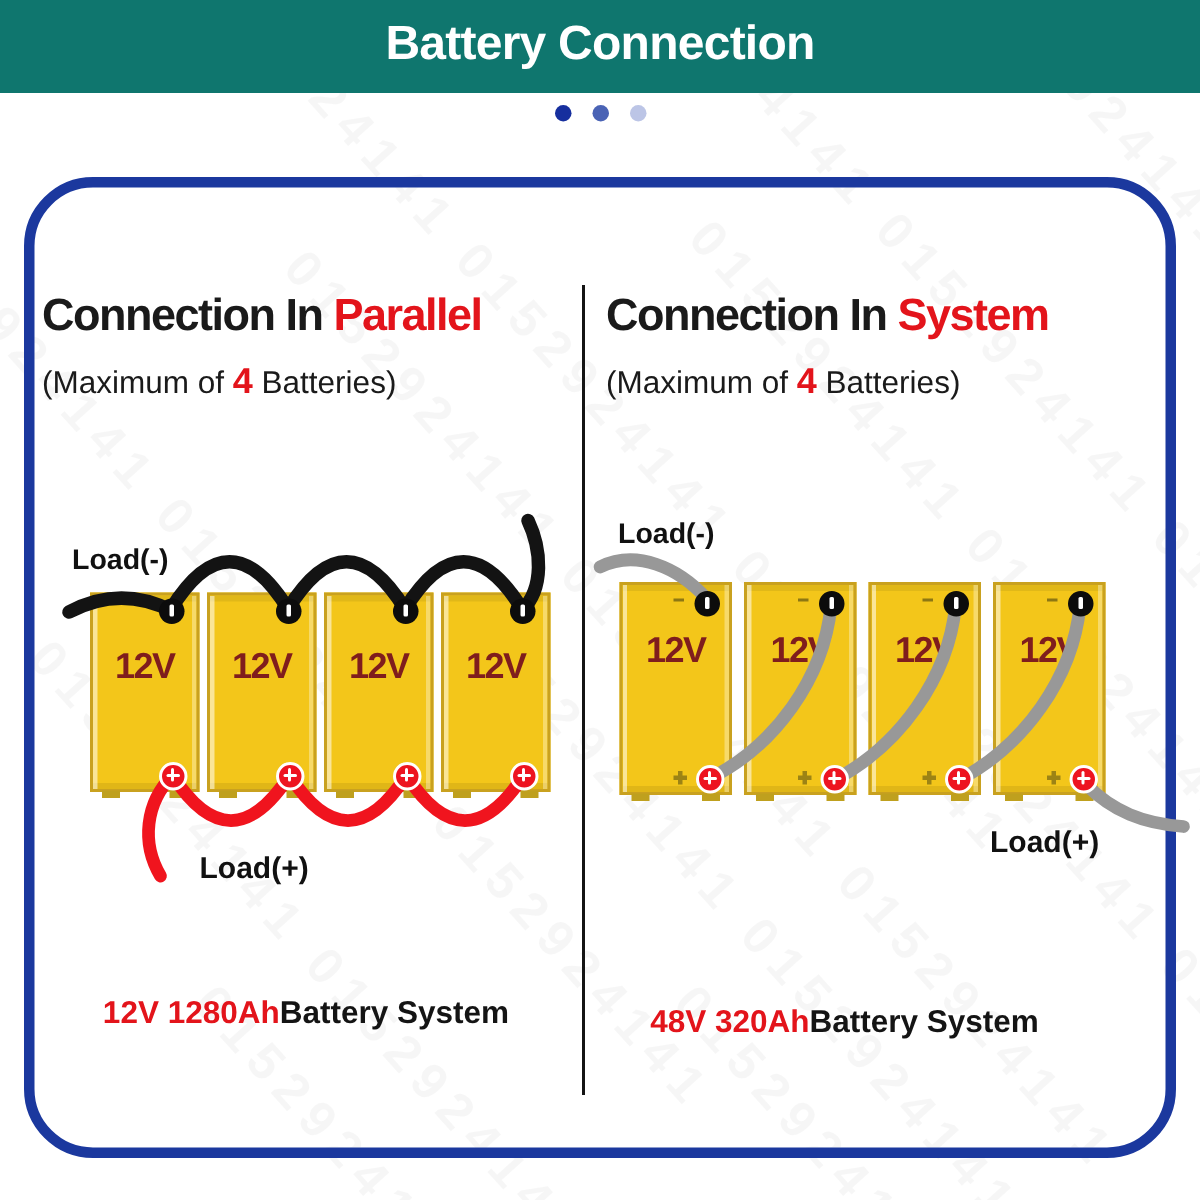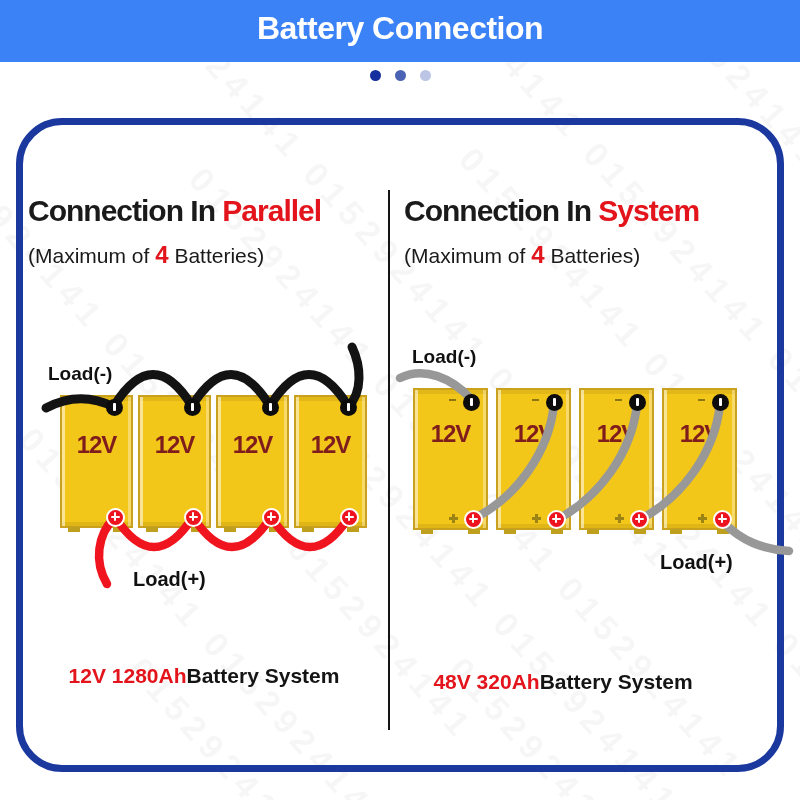--- a/index.html
+++ b/index.html
@@ -13,21 +13,21 @@
   .wm-layer{position:absolute;inset:0;z-index:0;pointer-events:none;}
   .wm{
     position:absolute;display:block;white-space:nowrap;
     font-size:34px;font-weight:bold;letter-spacing:7px;
     color:#6f6f6f;opacity:.055;
     transform:rotate(48deg);transform-origin:left top;
   }
   
   .header{
     position:absolute;left:0;top:0;width:800px;height:62px;
-    background:#3b82f6;z-index:3;
+    background:#0f766e;z-index:3;
     display:flex;align-items:center;justify-content:center;
   }
   .header-title{color:#ffffff;font-size:32px;font-weight:bold;letter-spacing:-.5px;padding-bottom:6px;}
   
   .dots{position:absolute;left:0;top:70px;width:800px;display:flex;justify-content:center;gap:14px;z-index:3;}
   .dot{width:11px;height:11px;border-radius:50%;}
   .dot1{background:#162F9E;} .dot2{background:#4A63B5;} .dot3{background:#BCC5E6;}
   
   .panel{
     position:absolute;left:16px;top:118px;width:754px;height:640px;

